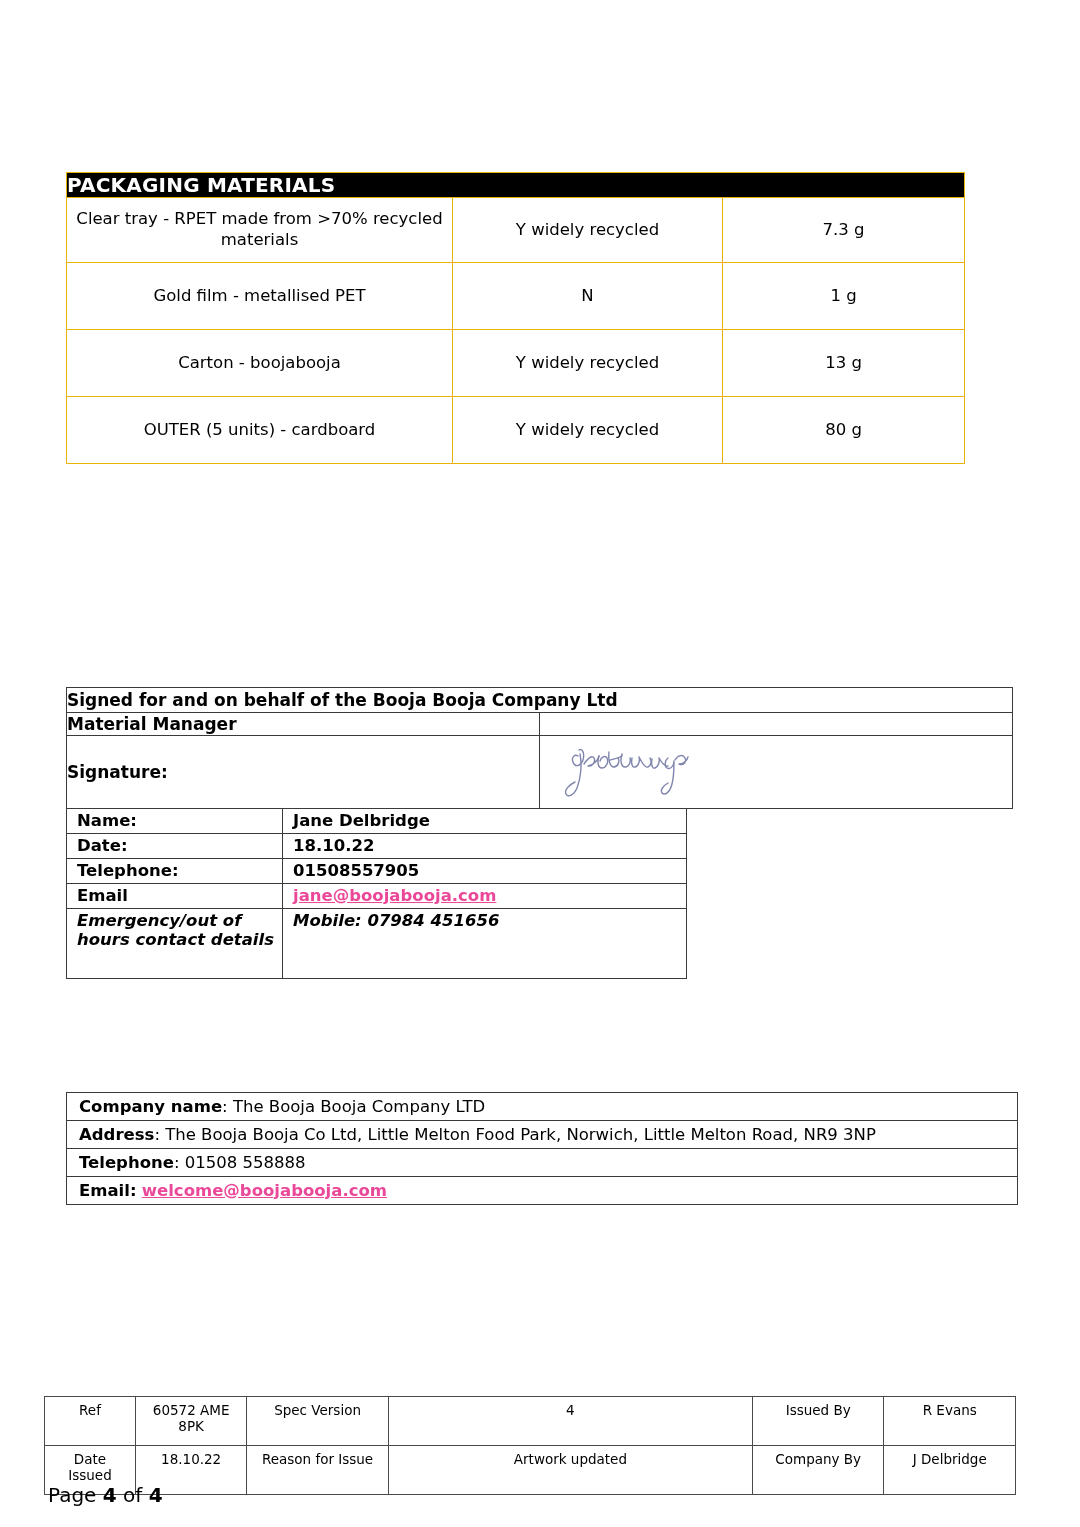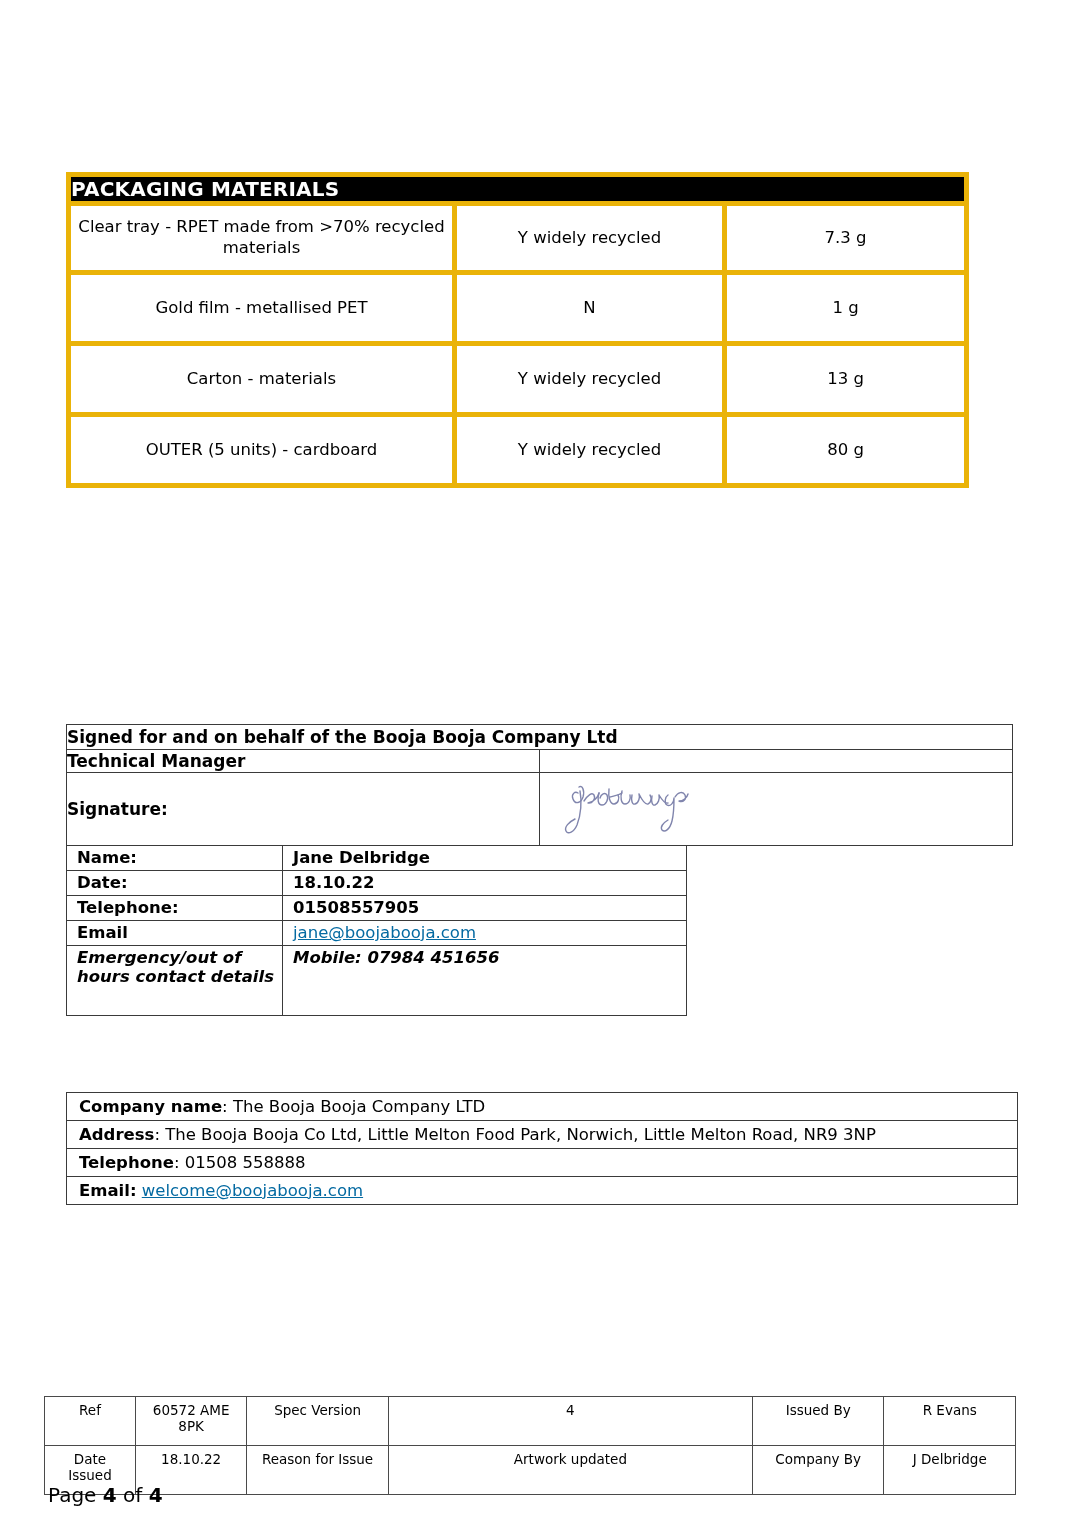--- a/index.html
+++ b/index.html
@@ -23,21 +23,21 @@
   
   .pkg-table {
     position: absolute;
     left: 66px;
     top: 172px;
     width: 898px;
     border-collapse: collapse;
     table-layout: fixed;
   }
   .pkg-table td, .pkg-table th {
-    border: 5px solid #eab308;
+    border: 1px solid #eab308;
     padding: 0;
     vertical-align: middle;
   }
   .pkg-banner {
     background: #000000;
     color: #ffffff;
     font-weight: bold;
     font-size: 20px;
     text-align: left;
     padding: 6px 0 6px 10px;
@@ -61,21 +61,21 @@
   }
   .pkg-cell.row-tall { height: 66px; }
   .col-material { width: 386px; }
   .col-recycled { width: 270px; }
   .col-weight   { width: 242px; }
 
   
   .sig-wrap {
     position: absolute;
     left: 66px;
-    top: 724px;
+    top: 687px;
     width: 947px;
   }
   .sig-table {
     width: 947px;
     border-collapse: collapse;
     table-layout: fixed;
   }
   .sig-table td {
     border: 1px solid #3a3a3a;
     padding: 0;
@@ -126,23 +126,23 @@
     padding: 2px 8px 3px 10px;
     font-size: 16.5px;
     font-weight: bold;
     height: 19px;
     vertical-align: top;
   }
   .contact-table td.c-key { width: 197px; }
   .contact-table td.c-val { width: 385px; }
   .contact-table tr.tall td { height: 64px; font-style: italic; }
   .email-link {
-    color: #0369a1;
+    color: #ec4899;
     text-decoration: underline;
-    font-weight: normal;
+    font-weight: bold;
   }
 
   
   .company-table {
     position: absolute;
     left: 66px;
     top: 1092px;
     width: 952px;
     border-collapse: collapse;
     table-layout: fixed;
@@ -207,40 +207,40 @@
         <td class="pkg-cell">Clear tray - RPET made from &gt;70% recycled materials</td>
         <td class="pkg-cell">Y widely recycled</td>
         <td class="pkg-cell">7.3 g</td>
       </tr>
       <tr>
         <td class="pkg-cell row-tall">Gold film - metallised PET</td>
         <td class="pkg-cell row-tall">N</td>
         <td class="pkg-cell row-tall">1 g</td>
       </tr>
       <tr>
-        <td class="pkg-cell row-tall">Carton - materials</td>
+        <td class="pkg-cell row-tall">Carton - boojabooja</td>
         <td class="pkg-cell row-tall">Y  widely recycled</td>
         <td class="pkg-cell row-tall">13 g</td>
       </tr>
       <tr>
         <td class="pkg-cell row-tall">OUTER (5 units) - cardboard</td>
         <td class="pkg-cell row-tall">Y  widely recycled</td>
         <td class="pkg-cell row-tall">80 g</td>
       </tr>
     </tbody>
   </table>
 
   <div class="sig-wrap">
     <table class="sig-table">
       <tbody>
         <tr>
           <td class="sig-title" colspan="2">Signed for and on behalf of the Booja Booja Company Ltd</td>
         </tr>
         <tr>
-          <td class="sig-role">Technical Manager</td>
+          <td class="sig-role">Material Manager</td>
           <td class="sig-blank">&nbsp;</td>
         </tr>
         <tr>
           <td class="sig-label">Signature:</td>
           <td class="sig-ink-cell">
             <svg class="signature-mark" viewBox="0 0 140 62">
               <g fill="none" stroke="#8085ad" stroke-width="1.4" stroke-linecap="round" stroke-linejoin="round">
                 <path d="M16 14 C13 12, 9 15, 11 20 C13 26, 19 24, 21 18 C23 11, 20 6, 17 8"></path>
                 <path d="M18 12 C20 22, 19 36, 15 46 C12 53, 6 56, 4 52 C2 48, 7 43, 13 40"></path>
                 <path d="M22 22 C26 16, 30 13, 32 16 C34 20, 30 25, 26 24 C31 23, 36 19, 37 14"></path>

